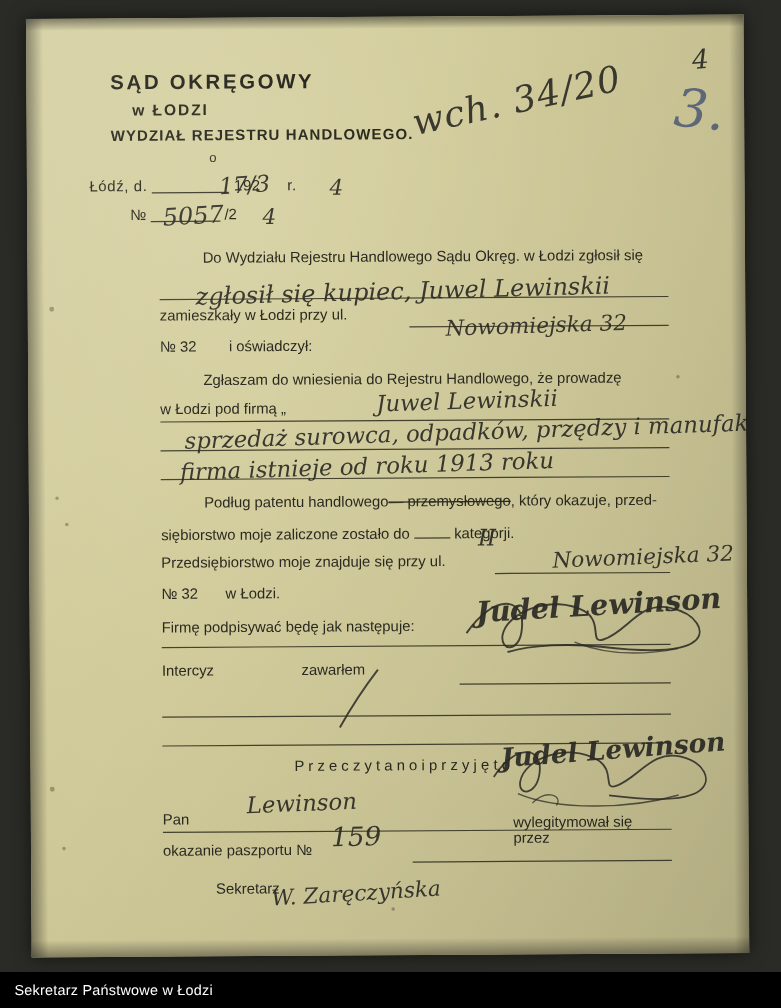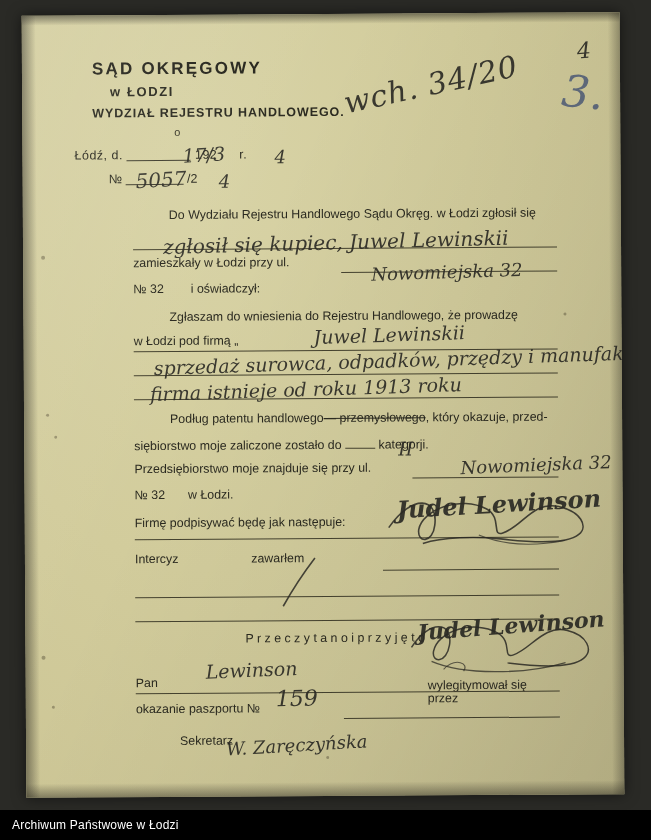--- a/index.html
+++ b/index.html
@@ -343,16 +343,16 @@
       <div class="hand" style="left:200px;top:724px;font-size:18px;transform:rotate(-3deg);">W. Zaręczyńska</div>
 
       <svg class="sig" style="left:246px;top:540px;" width="60" height="56" viewBox="0 0 60 56">
         <path d="M44,4 C30,22 20,38 12,52" fill="none" stroke="#2d2c26" stroke-width="1.6" opacity="0.85"></path>
       </svg>
 
     </div>
   </div>
 
   <div class="archbar">
-    <span>Archiwum Państwowe w Łodzi</span>
+    <span>Sekretarz Państwowe w Łodzi</span>
   </div>
 
 </div>
 
 </body></html>

